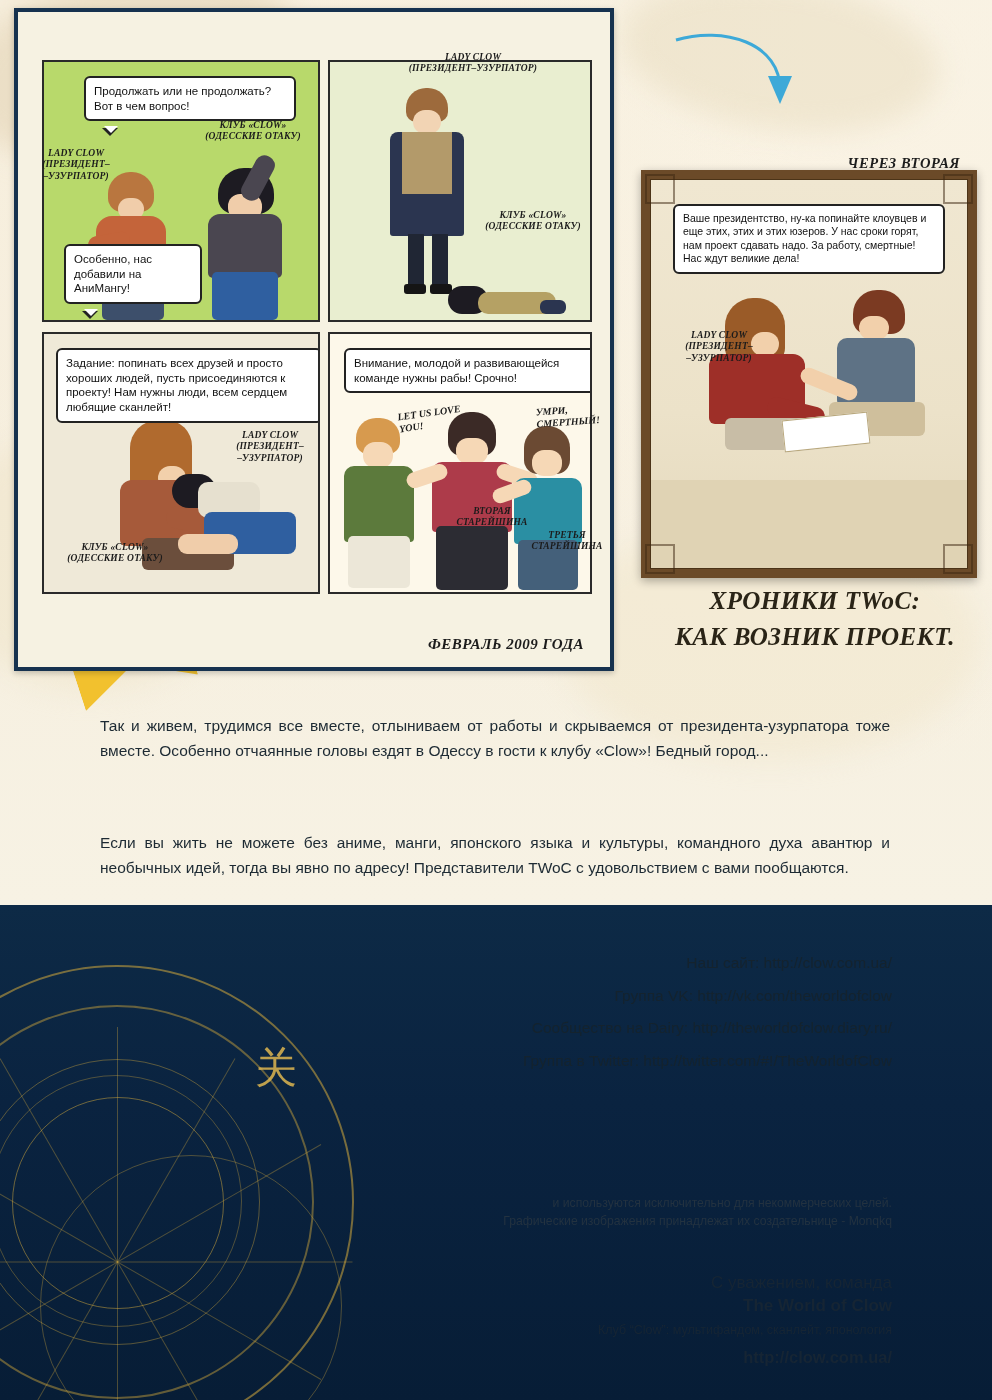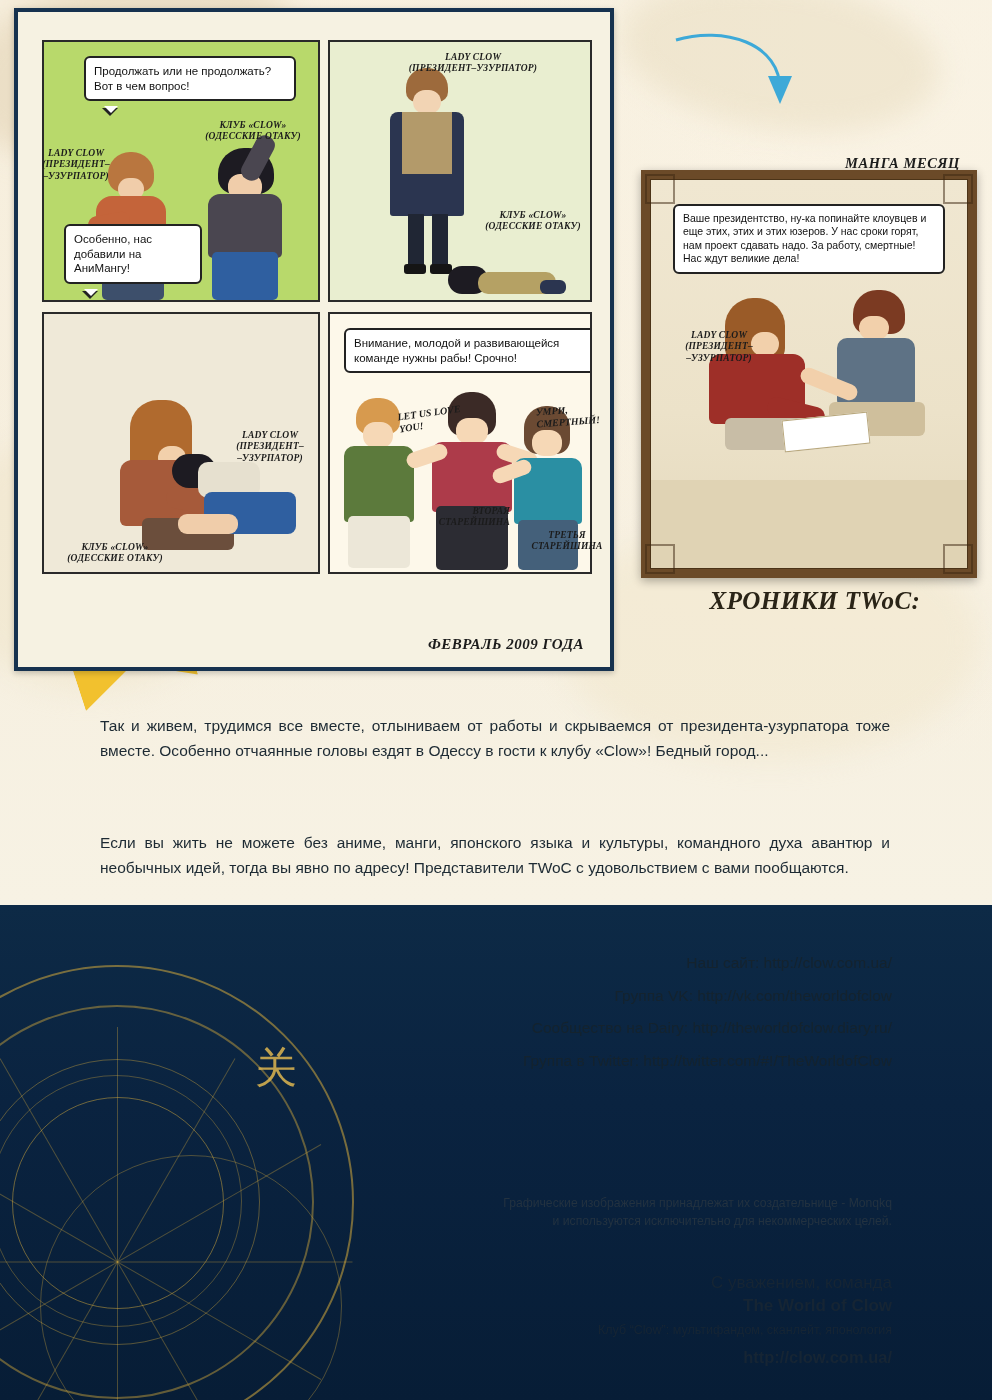--- a/index.html
+++ b/index.html
@@ -59,21 +59,21 @@
   }
 
   
   .comic-page{
     position:absolute;left:14px;top:8px;width:592px;height:655px;
     background:#f6f2e2;
     border:4px solid #16324f;
     box-shadow:0 2px 6px rgba(0,0,0,.22);
   }
   .comic-page-inner{position:absolute;inset:0;}
-  .panel{position:absolute;border:2px solid #2a2a2a;overflow:hidden;}
+  .panel{position:absolute;border:2px solid #2a2a2a;overflow:hidden;margin-top:20px;}
   .p1{left:24px;top:28px;width:274px;height:258px;background:#b8d96b;}
   .p2{left:310px;top:28px;width:260px;height:258px;background:#e9eed0;}
   .p3{left:24px;top:300px;width:274px;height:258px;background:#efe9d8;}
   .p4{left:310px;top:300px;width:260px;height:258px;background:#fdf8ea;}
 
   .bubble{
     position:absolute;background:#fff;border:2px solid #222;border-radius:6px;
     padding:6px 8px;font-size:11.5px;line-height:1.28;color:#111;
     font-family:"Liberation Sans", sans-serif;z-index:6;
   }
@@ -255,20 +255,21 @@
         <div style="left:6px;top:60px;width:92px;height:66px;background:#a65a3a;border-radius:12px 12px 6px 6px;"></div>
         <div style="left:52px;top:92px;width:74px;height:22px;background:#a65a3a;border-radius:10px;transform:rotate(12deg);"></div>
         <div style="left:28px;top:118px;width:92px;height:32px;background:#6b4e3c;border-radius:6px;"></div>
       </div>
       <div class="fig" style="left:128px;top:140px;width:126px;height:96px;">
         <div style="left:0;top:0;width:44px;height:34px;background:#1d1b22;border-radius:18px;"></div>
         <div style="left:26px;top:8px;width:62px;height:36px;background:#e6e0cf;border-radius:10px;"></div>
         <div style="left:32px;top:38px;width:92px;height:42px;background:#2f5fa0;border-radius:8px;"></div>
         <div style="left:6px;top:60px;width:60px;height:20px;background:#f0cdaa;border-radius:9px;"></div>
       </div>
+      <div class="bubble" style="left:12px;top:14px;width:246px;">Задание: попинать всех друзей и просто хороших людей, пусть присоединяются к проекту! Нам нужны люди, всем сердцем любящие сканлейт!</div>
     </div>
     <div class="label" style="left:200px;top:418px;width:104px;white-space:pre-line;">LADY CLOW
 (ПРЕЗИДЕНТ–
 –УЗУРПАТОР)</div>
     <div class="label" style="left:42px;top:530px;width:110px;white-space:pre-line;">КЛУБ «CLOW»
 (ОДЕССКИЕ ОТАКУ)</div>
 
     <div class="panel p4">
 
       <div class="fig" style="left:8px;top:84px;width:84px;height:170px;">
@@ -289,35 +290,35 @@
         <div style="left:18px;top:0;width:46px;height:48px;background:#6b4a33;border-radius:22px 22px 14px 14px;"></div>
         <div style="left:26px;top:24px;width:30px;height:26px;background:#f6d8b6;border-radius:12px;"></div>
         <div style="left:8px;top:52px;width:68px;height:66px;background:#2a8fa3;border-radius:10px 10px 4px 4px;"></div>
         <div style="left:-14px;top:58px;width:40px;height:15px;background:#f6d8b6;border-radius:8px;transform:rotate(-20deg);"></div>
         <div style="left:12px;top:114px;width:60px;height:50px;background:#44607a;border-radius:5px;"></div>
       </div>
       <div class="bubble" style="left:14px;top:14px;width:232px;">Внимание, молодой и развивающейся команде нужны рабы! Срочно!</div>
     </div>
     <div class="hand-txt" style="left:380px;top:394px;width:80px;transform:rotate(-8deg);">LET US LOVE YOU!</div>
     <div class="hand-txt" style="left:518px;top:392px;width:70px;transform:rotate(-4deg);">УМРИ, СМЕРТНЫЙ!</div>
-    <div class="label" style="left:408px;top:494px;width:84px;white-space:pre-line;text-align:right;">ВТОРАЯ
+    <div class="label" style="left:432px;top:494px;width:84px;white-space:pre-line;">ВТОРАЯ
 СТАРЕЙШИНА</div>
     <div class="label" style="left:508px;top:518px;width:82px;white-space:pre-line;">ТРЕТЬЯ
 СТАРЕЙШИНА</div>
 
     <div class="date-label">ФЕВРАЛЬ 2009 ГОДА</div>
   </div>
 </div>
 
 <svg class="arrow-swoosh" viewBox="0 0 130 80">
   <path d="M4,10 C50,-4 110,12 108,62" fill="none" stroke="#3da9d8" stroke-width="3"></path>
   <path d="M96,46 L108,74 L120,46 Z" fill="#3da9d8"></path>
 </svg>
 
-<div class="month-label">МАНГА МЕСЯЦ</div>
+<div class="month-label">ЧЕРЕЗ ВТОРАЯ</div>
 
 <div class="photo-frame">
   <div class="inner">
     <div style="position:absolute;left:0;top:0;right:0;bottom:0;background:
          linear-gradient(180deg,#f0e7d1 0%,#ece2c9 60%,#e4d9bd 100%);"></div>
 
     <div style="position:absolute;left:0;bottom:0;width:100%;height:88px;background:#e0d3b4;"></div>
 
     <div class="fig" style="left:52px;top:118px;width:122px;height:152px;">
       <div style="left:22px;top:0;width:60px;height:66px;background:#9a5b28;border-radius:28px 28px 16px 16px;"></div>
@@ -344,20 +345,21 @@
 –УЗУРПАТОР)</div>
   </div>
   <div class="frame-corner" style="left:4px;top:4px;"></div>
   <div class="frame-corner" style="right:4px;top:4px;"></div>
   <div class="frame-corner" style="left:4px;bottom:4px;"></div>
   <div class="frame-corner" style="right:4px;bottom:4px;"></div>
 </div>
 
 <div class="chron-title">
   <div>ХРОНИКИ TWoC:</div>
+  <div>КАК ВОЗНИК ПРОЕКТ.</div>
 </div>
 
 <div class="para para1">Так и живем, трудимся все вместе, отлыниваем от работы и скрываемся от президента-узурпатора тоже вместе. Особенно отчаянные головы ездят в Одессу в гости к клубу «Clow»! Бедный город...</div>
 <div class="para para2">Если вы жить не можете без аниме, манги, японского языка и культуры, командного духа авантюр и необычных идей, тогда вы явно по адресу! Представители TWoC с удовольствием с вами пообщаются.</div>
 
 <div class="page-bottom">
   <div class="magic-circle">
     <div class="mc-inner"></div>
     <div class="mc-ray" style="transform:rotate(0deg);"></div>
     <div class="mc-ray" style="transform:rotate(30deg);"></div>
@@ -372,22 +374,22 @@
 <div class="mc-glyph">关</div>
 
 <div class="links">
   <div>Наш сайт: http://clow.com.ua/</div>
   <div>Группа VK: http://vk.com/theworldofclow</div>
   <div>Сообщество на Dairy: http://theworldofclow.diary.ru/</div>
   <div>Группа в Twitter: http://twitter.com/#!/TheWorldofClow</div>
 </div>
 
 <div class="disclaimer">
+  <div>и используются исключительно для некоммерческих целей.</div>
   <div>Графические изображения принадлежат их создательнице - Monqkq</div>
-  <div>и используются исключительно для некоммерческих целей.</div>
 </div>
 
 <div class="signature">
   <div class="sig1">С уважением, команда</div>
   <div class="sig2">The World of Clow</div>
   <div class="sig3">Клуб “Clow”: мультифандом, сканлейт, японология</div>
   <div class="sig4">http://clow.com.ua/</div>
 </div>
 
 </body></html>

